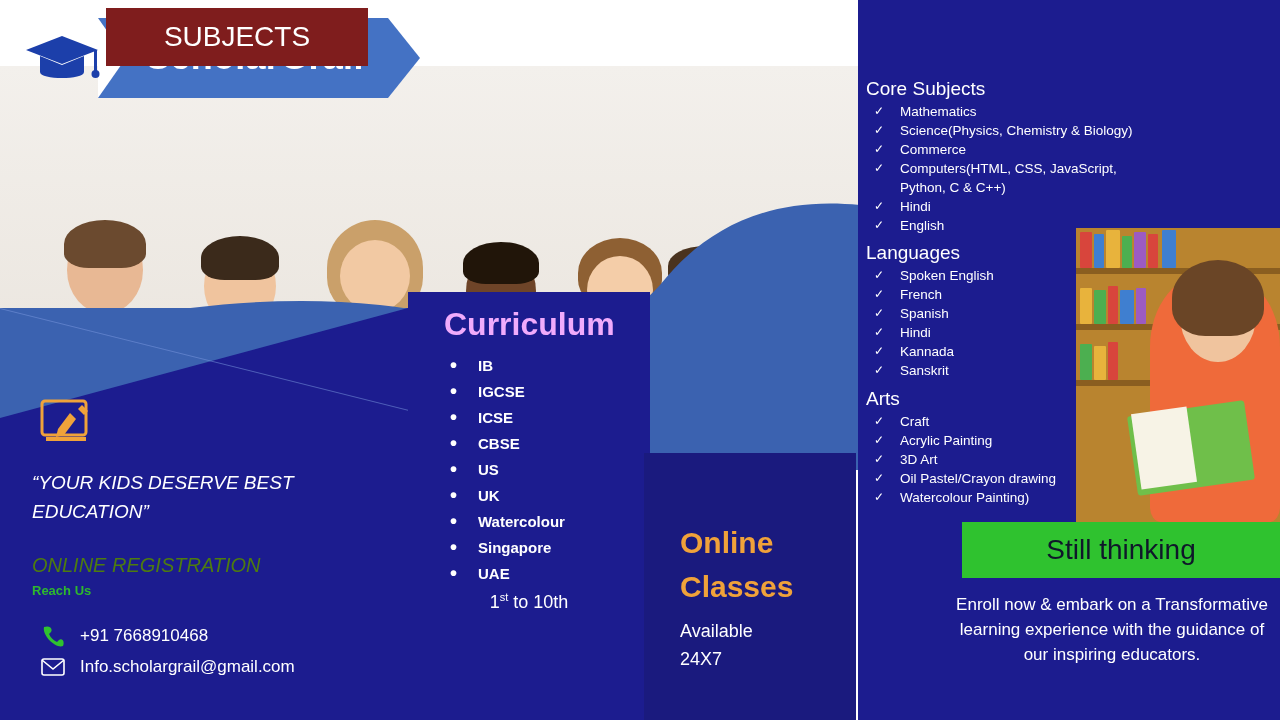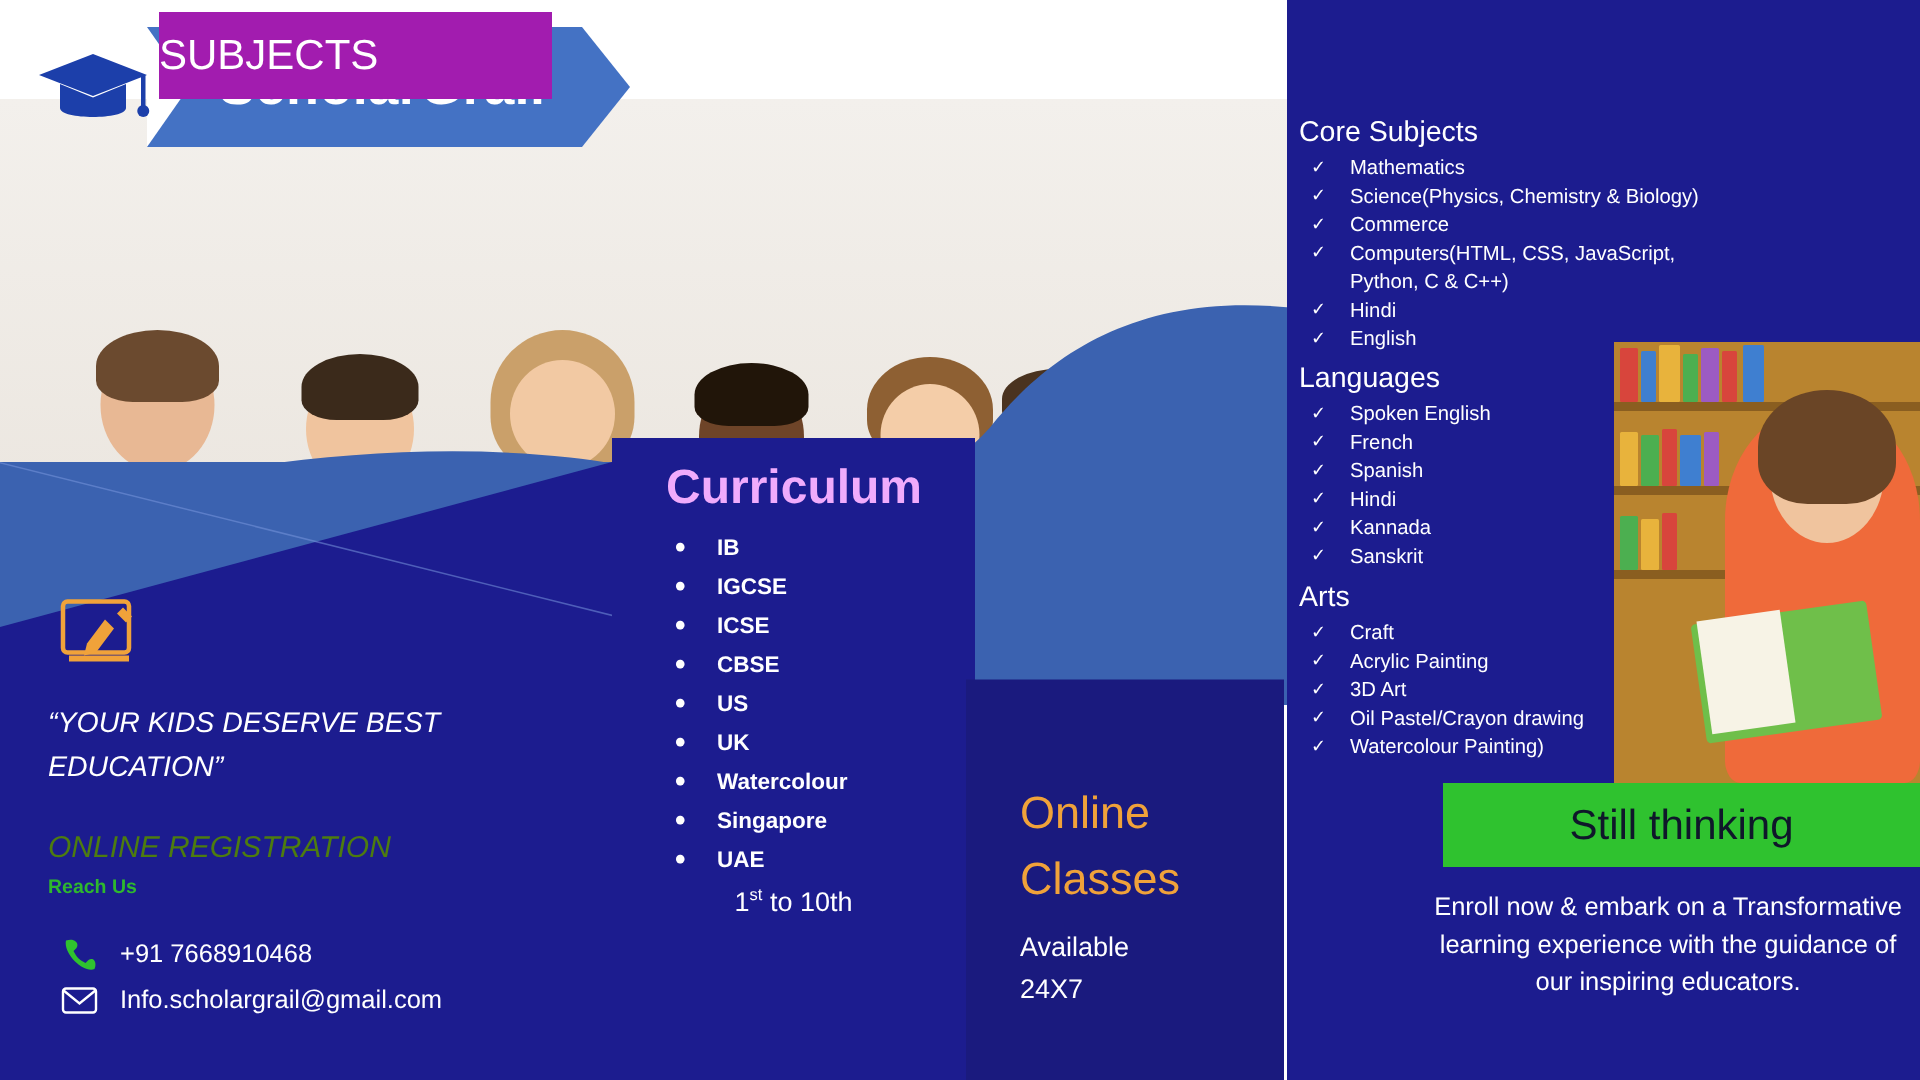--- a/index.html
+++ b/index.html
@@ -146,21 +146,21 @@
 
   
   .online {
     position: absolute;
     left: 644px; top: 453px; width: 212px; height: 267px;
     background: #1a1a7e;
     padding: 68px 0 0 36px;
     color: #ffffff;
   }
   .online h3 {
-    color: #f0a23a; font-size: 30px; font-weight: normal; line-height: 44px;
+    color: #f0a23a; font-size: 30px; font-weight: bold; line-height: 44px;
   }
   .online p { font-size: 18px; line-height: 28px; margin-top: 8px; }
 
   
   .quote {
     position: absolute; left: 32px; top: 468px;
     width: 330px;
     color: #ffffff; font-size: 19px; font-style: italic; line-height: 29px;
   }
   .reg {
@@ -183,22 +183,22 @@
   
   .right-col {
     position: absolute;
     left: 858px; top: 0; width: 422px; height: 720px;
     background: #1c1c8f;
     color: #ffffff;
   }
   .subjects-banner {
     position: absolute; left: 106px; top: 8px;
     width: 262px; height: 58px;
-    background: #a21caf;
-    display: flex; align-items: center; 
+    background: #7f1d1d;
+    display: flex; align-items: center; justify-content: center;
   }
   .subjects-banner span { color: #ffffff; font-size: 28px; }
 
   .grp-title {
     position: absolute; font-size: 19px; color: #ffffff;
   }
   .chk-list { position: absolute; list-style: none; }
   .chk-list li {
     position: relative; padding-left: 34px;
     font-size: 13.5px; line-height: 19px; color: #ffffff;

